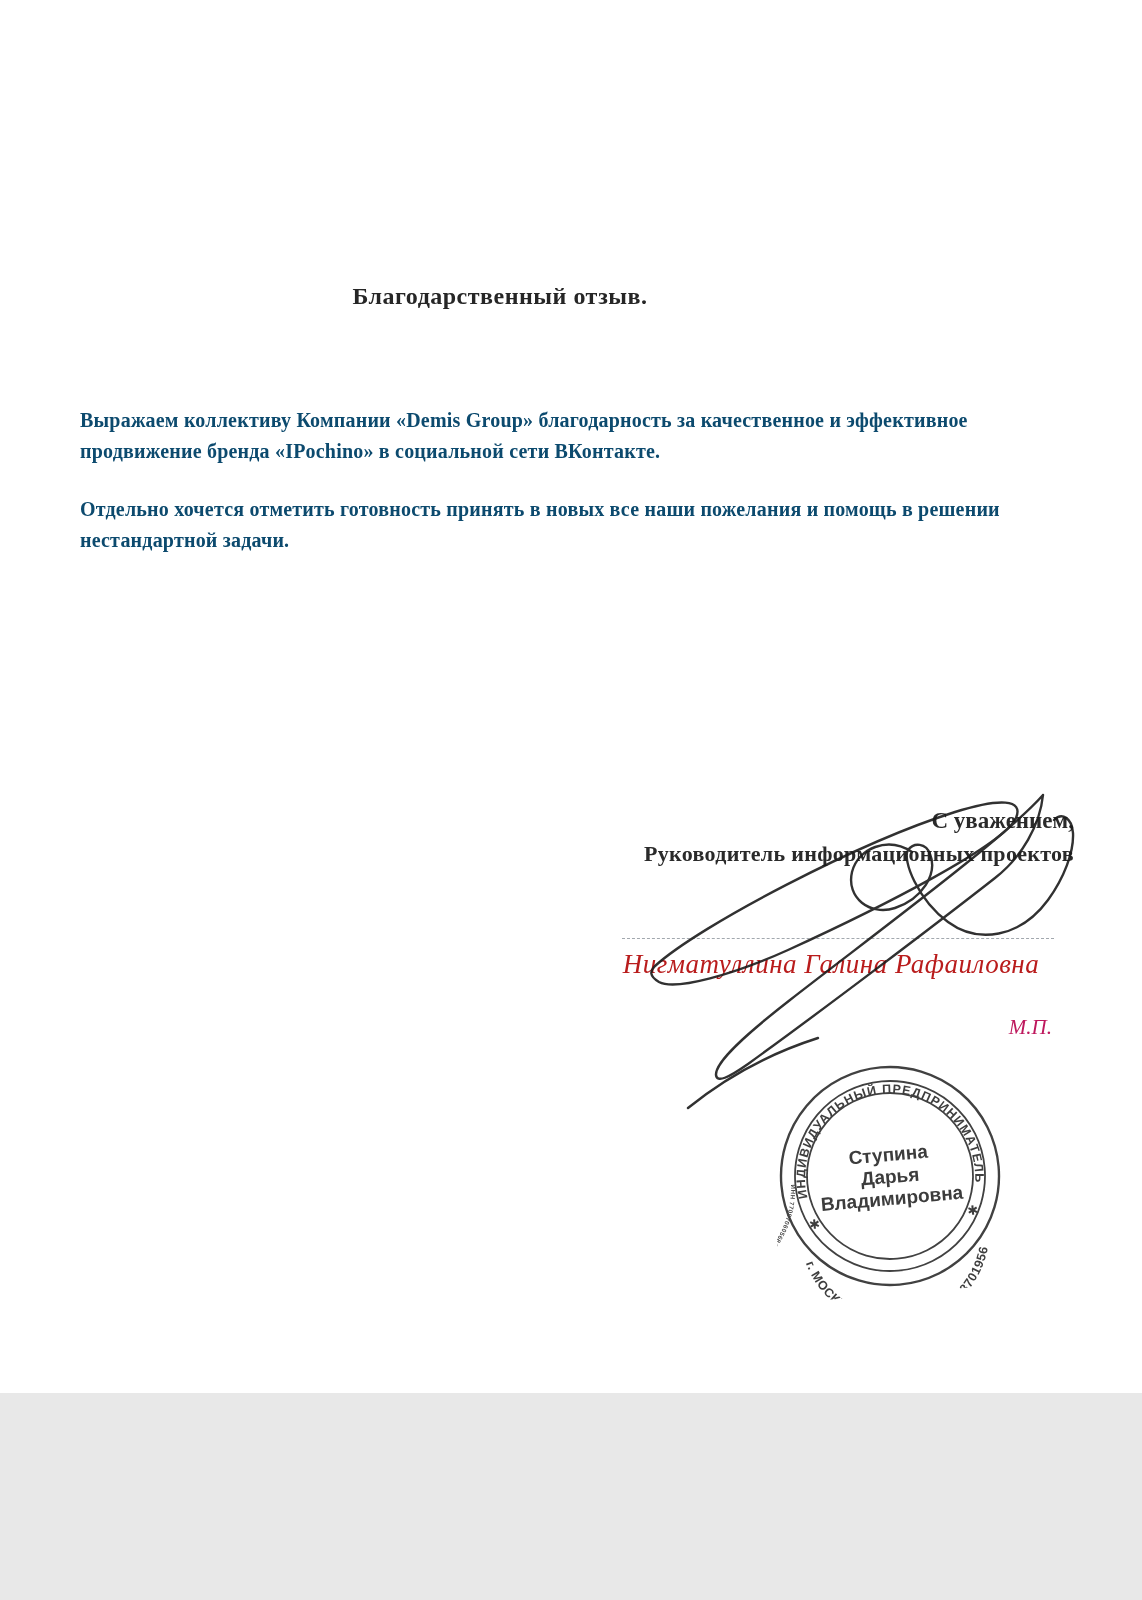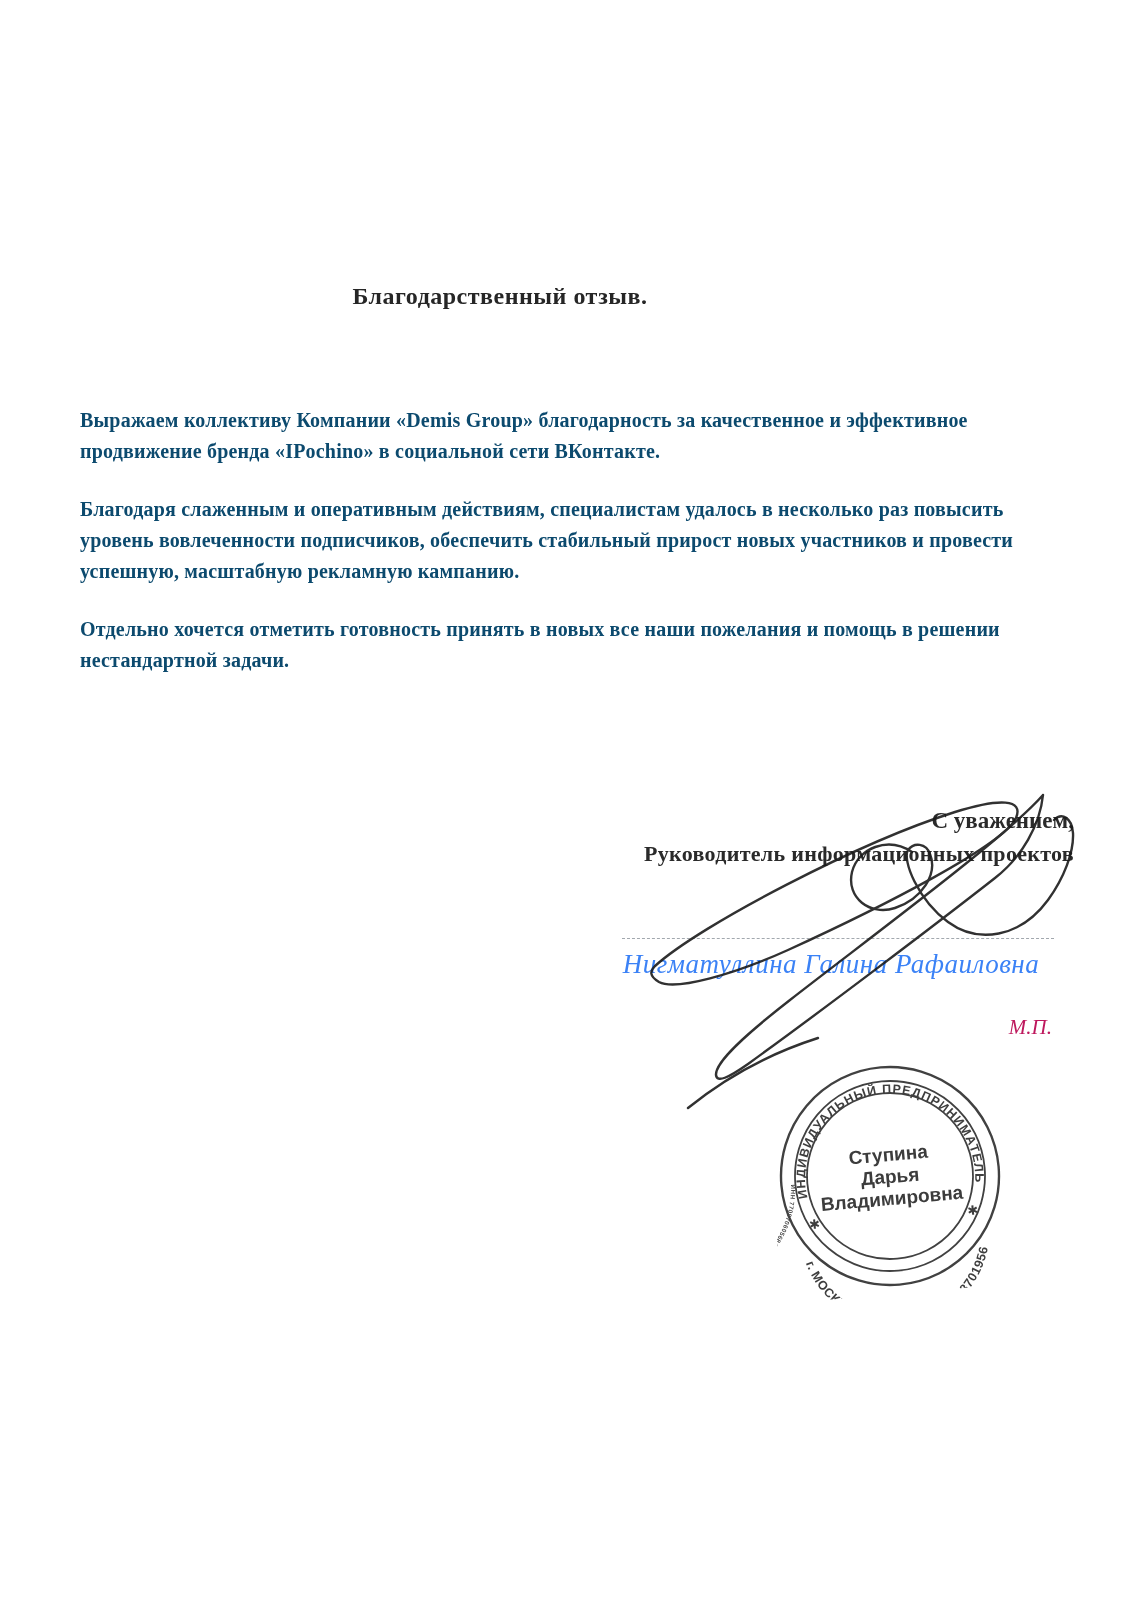--- a/index.html
+++ b/index.html
@@ -1,18 +1,18 @@
 <!DOCTYPE html>
 <html lang="ru"><head>
 <meta charset="utf-8">
 <style>
   html,body{margin:0;padding:0;background:#e8e8e8;}
   .page{
     position:relative;
-    width:1142px;height:1600px;
+    width:1142px;height:1393px;
     margin:0 auto;
     background:#ffffff;
     overflow:hidden;
     font-family:"Liberation Serif","DejaVu Serif",serif;
     color:#1c1c1c;
   }
   .doc-title{
     position:absolute;top:283px;left:0;width:1000px;
     text-align:center;
     font-size:24px;font-weight:bold;
@@ -42,21 +42,21 @@
     margin:0;letter-spacing:0.3px;
   }
   .sig-line{
     position:absolute;left:622px;top:938px;width:432px;height:0;
     border-top:1px dashed #a2a8ae;
   }
   .signer-name{
     position:absolute;left:608px;top:949px;width:446px;
     text-align:center;
     font-style:italic;font-size:27px;
-    color:#3b82f6;letter-spacing:0.5px;
+    color:#b91c1c;letter-spacing:0.5px;
   }
   .mp{
     position:absolute;top:1015px;right:90px;
     font-style:italic;font-size:21px;color:#be185d;
   }
   .stamp{
     position:absolute;left:772px;top:1058px;width:236px;height:236px;
     transform:rotate(-5deg);
     opacity:0.93;
   }
@@ -68,21 +68,20 @@
 </style>
 </head>
 <body>
 
 <div class="page">
 
   <div class="doc-title">Благодарственный отзыв.</div>
 
   <div class="body-text">
     <p>Выражаем коллективу Компании «Demis Group» благодарность за качественное и эффективное продвижение бренда «IPochino» в социальной сети ВКонтакте.</p>
-    <p>Благодаря слаженным и оперативным действиям, специалистам удалось в несколько раз повысить уровень вовлеченности подписчиков, обеспечить стабильный прирост новых участников и провести успешную, масштабную рекламную кампанию.</p>
     <p>Отдельно хочется отметить готовность принять в новых все наши пожелания и помощь в решении нестандартной задачи.</p>
   </div>
 
   <div class="closing">
     <p class="salutation">С уважением,</p>
     <p class="position">Руководитель информационных проектов</p>
   </div>
 
   <div class="sig-line"></div>
 

